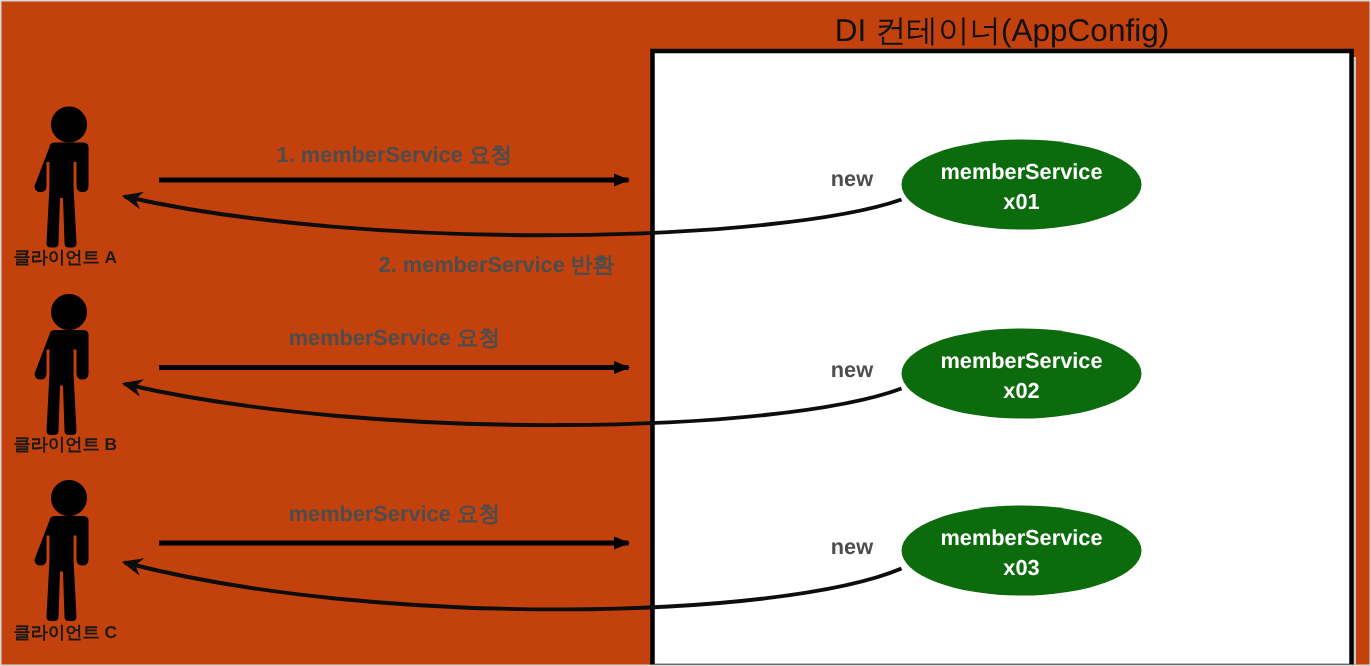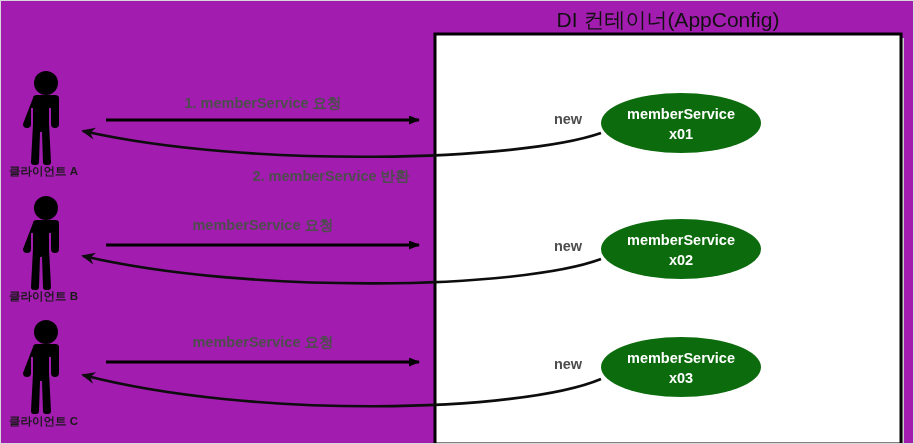--- a/index.html
+++ b/index.html
@@ -8,21 +8,21 @@
     padding: 0;
     background: #ffffff;
   }
   body {
     font-family: "Liberation Sans", "DejaVu Sans", sans-serif;
   }
   #diagram-root {
     position: relative;
     width: 914px;
     height: 444px;
-    background: #a21caf;
+    background: #c2410c;
     border: 1px solid #d8d8d8;
     box-sizing: border-box;
     overflow: hidden;
   }
   #diagram-svg {
     position: absolute;
     left: 0;
     top: 0;
     width: 914px;
     height: 444px;

